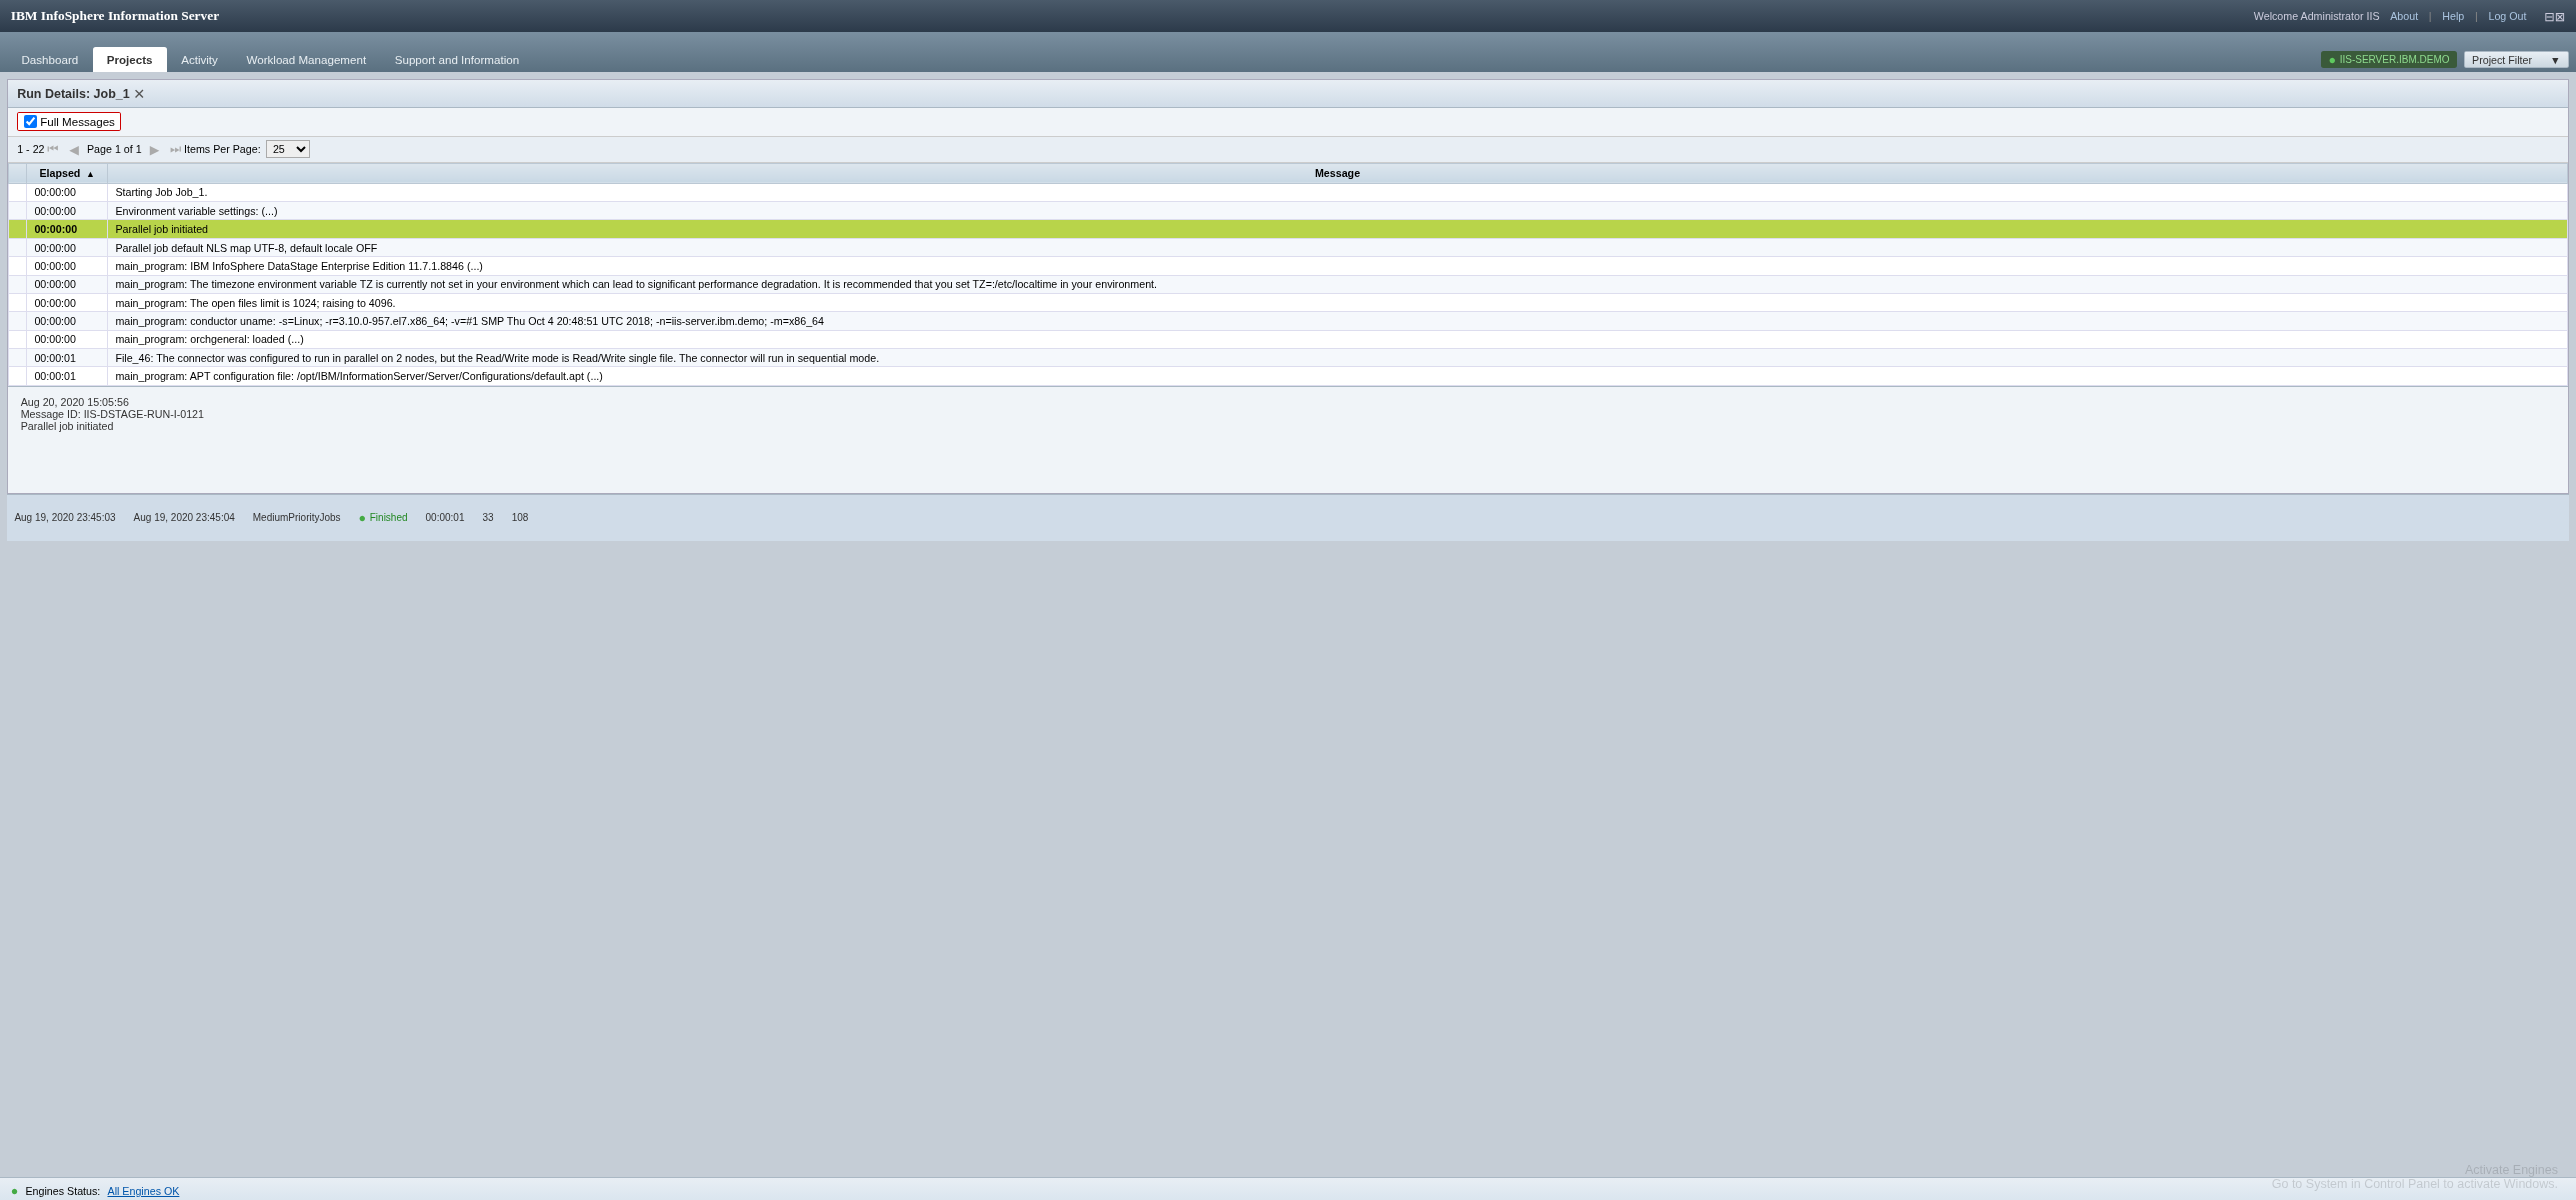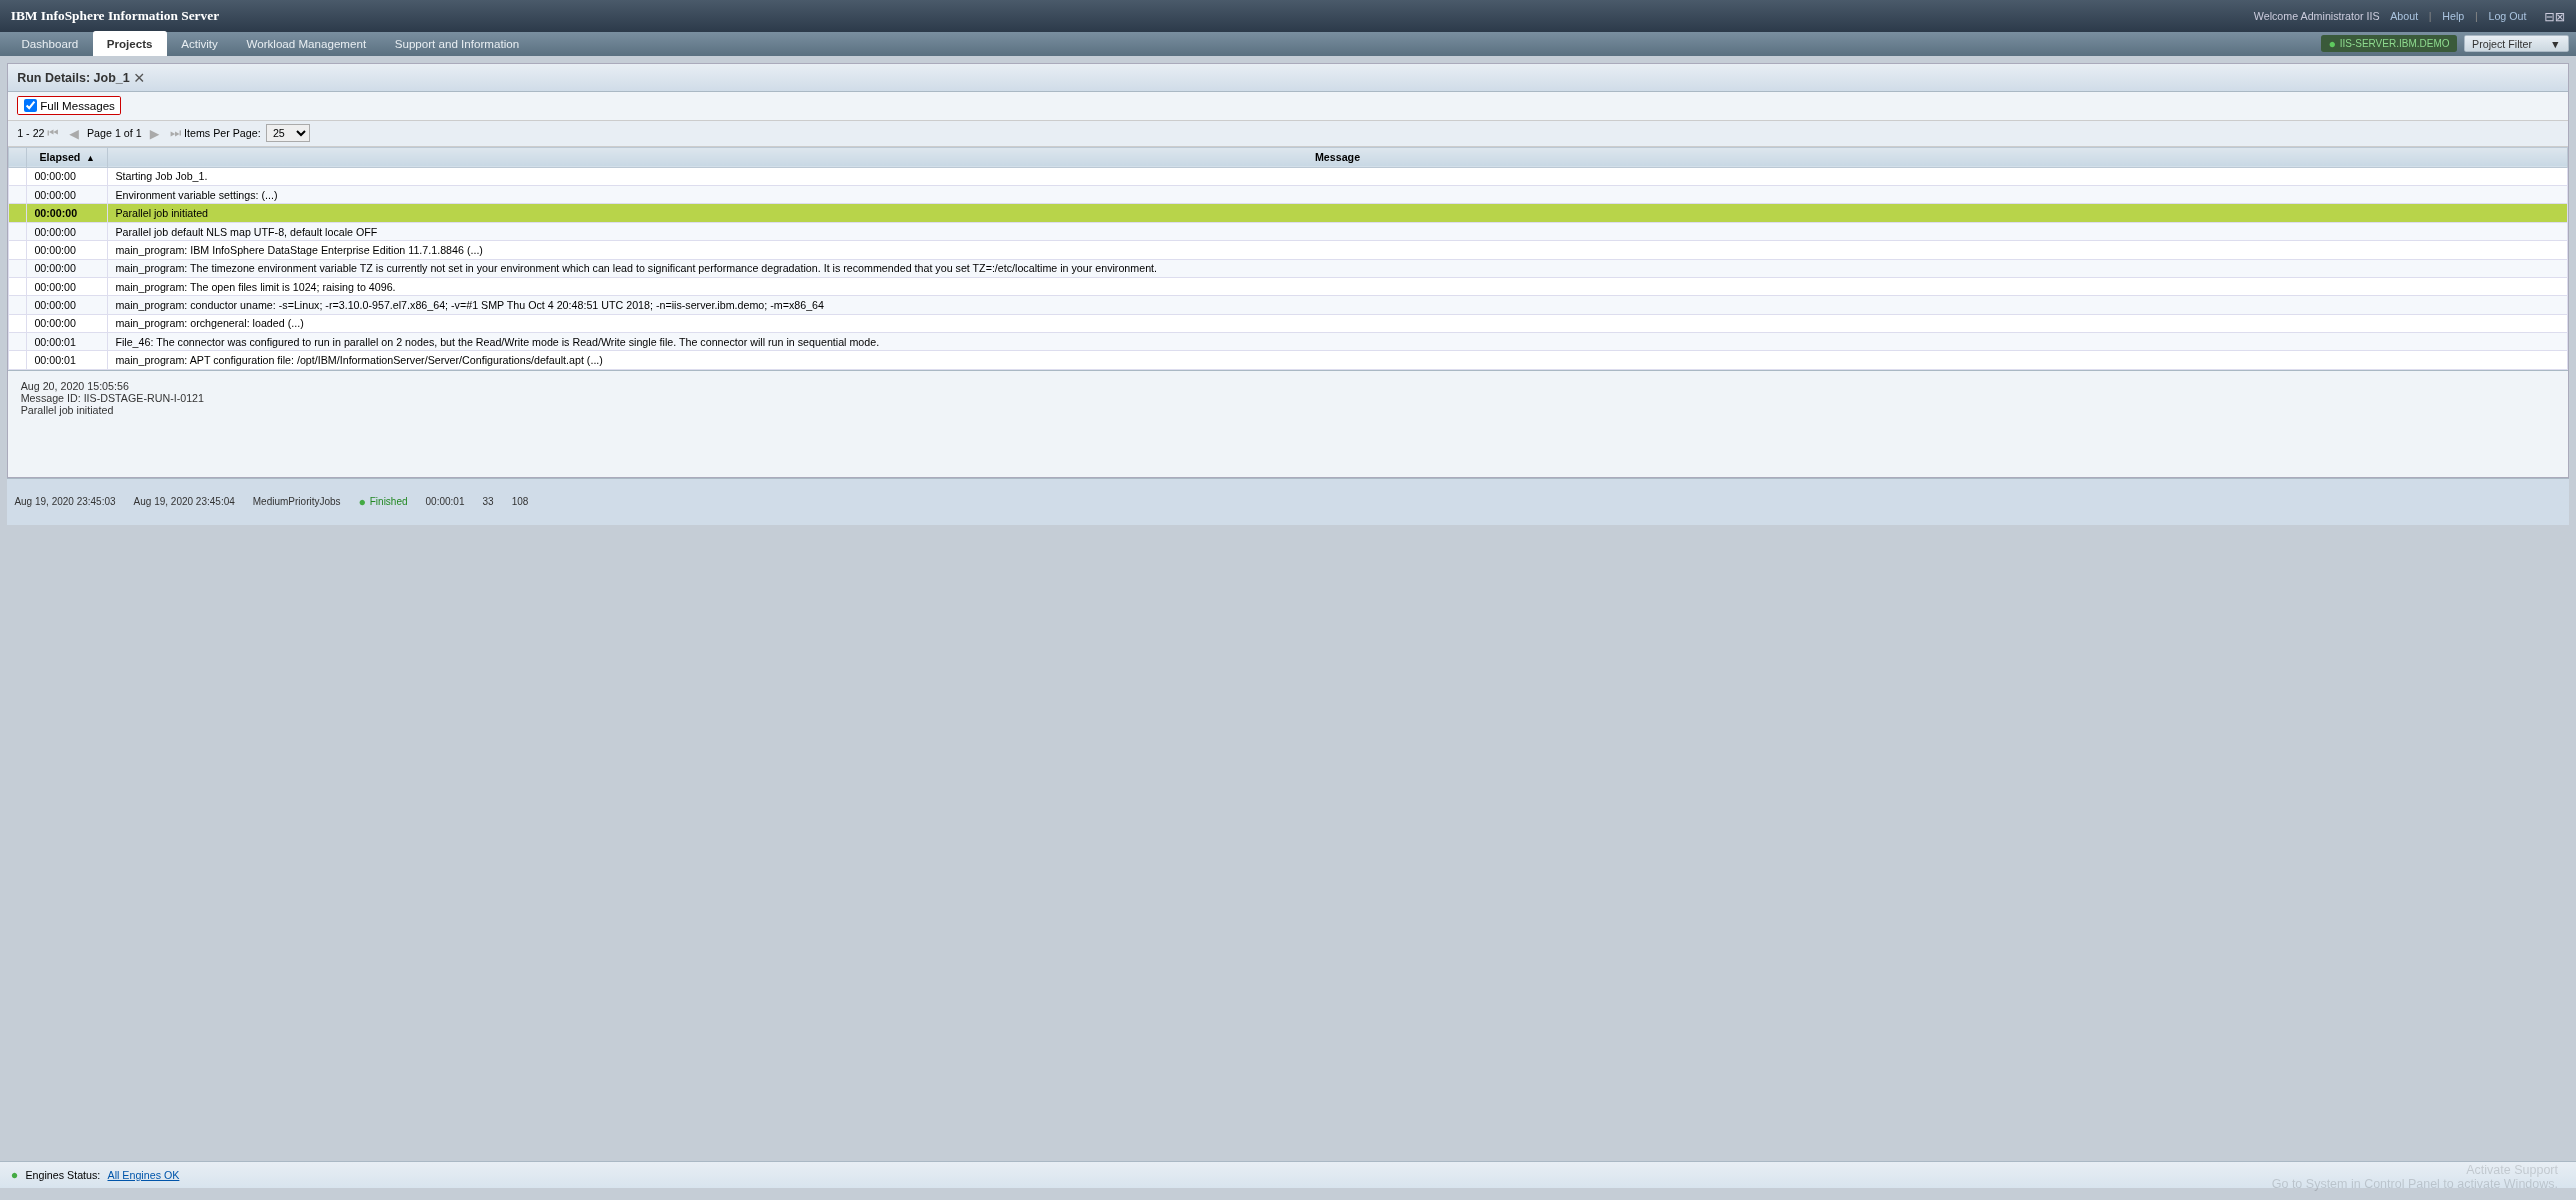--- a/index.html
+++ b/index.html
@@ -19,21 +19,21 @@
     .top-bar-right { display: flex; align-items: center; gap: 10.7px; font-size: 10.7px; color: #ccd; }
     .top-bar-right a { color: #aac4e0; text-decoration: none; }
     .top-bar-right .sep { color: #888; }
 
     
     .nav-bar {
       background: linear-gradient(to bottom, #7a8fa0, #5a7080);
       display: flex;
       align-items: flex-end;
       padding: 0 7.2px;
-      height: 24px;
+      height: 40px;
     }
     .nav-tab {
       padding: 4.5px 14.3px;
       font-size: 11.6px;
       color: #e8eef2;
       cursor: pointer;
       border-radius: 2.7px 2.7px 0 0;
       height: 25px;
       display: flex;
       align-items: center;
@@ -433,21 +433,21 @@
     <span>Aug 19, 2020 23:45:04</span>
     <span>MediumPriorityJobs</span>
     <div class="status-finished">
       <span class="status-dot">●</span>
       <span>Finished</span>
     </div>
     <span>00:00:01</span>
     <span>33</span>
     <span>108</span>
     <div class="watermark">
-      <div>Activate Support</div>
+      <div>Activate Engines</div>
       <div>Go to System in Control Panel to activate Windows.</div>
     </div>
   </div>
 
 </div>
 
 <div class="engine-bar">
   <span class="engine-ok">●</span>
   <span>Engines Status:</span>
   <a href="#" style="color:#0055aa;">All Engines OK</a>

